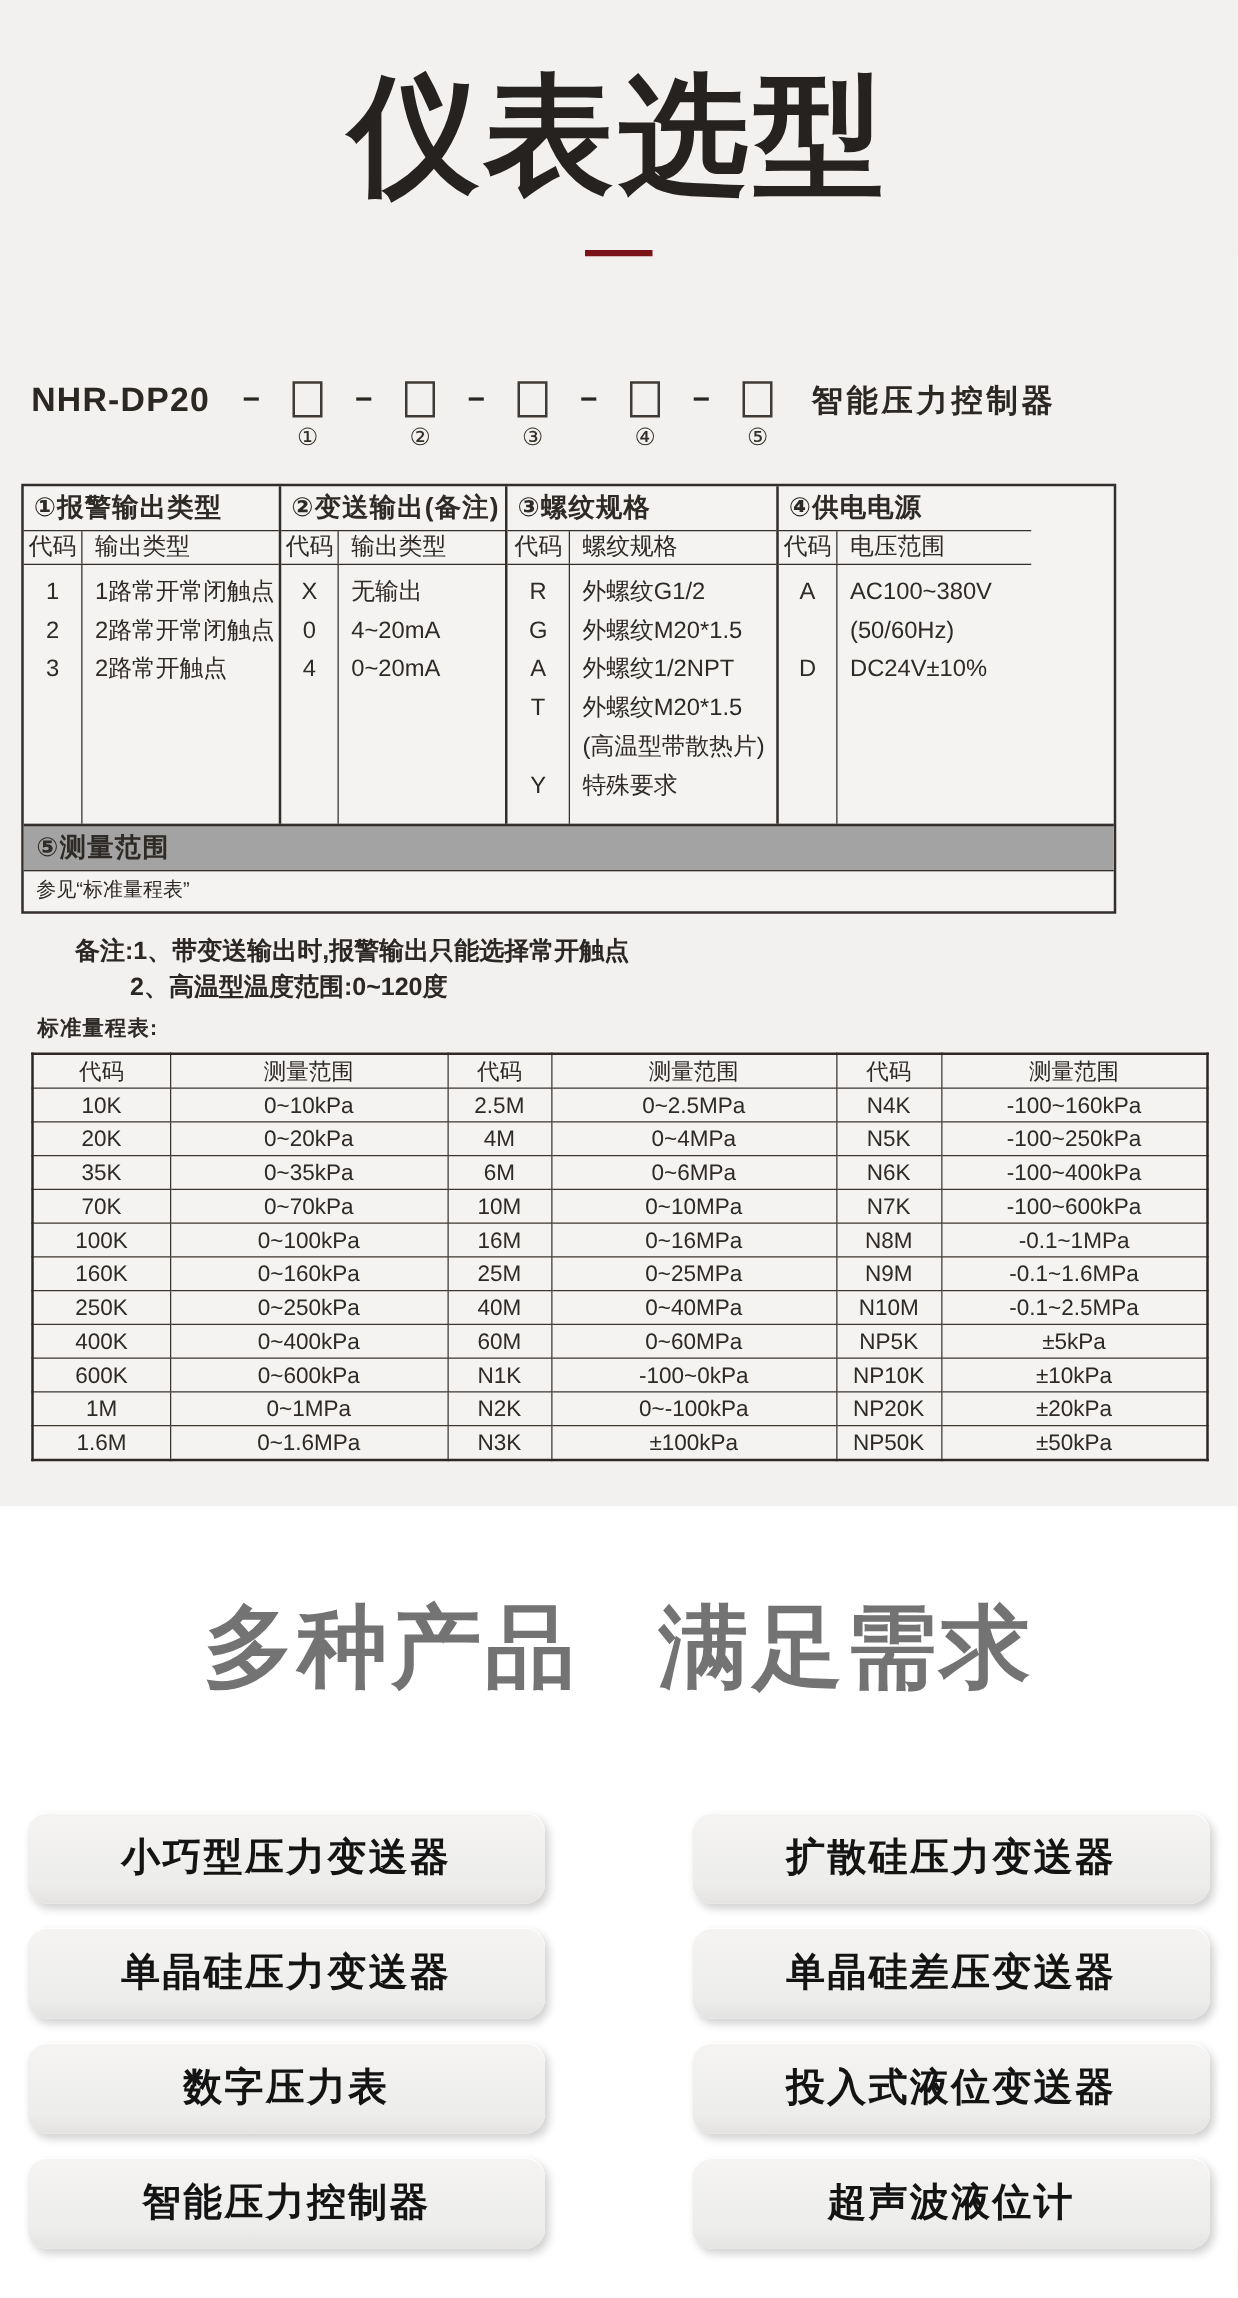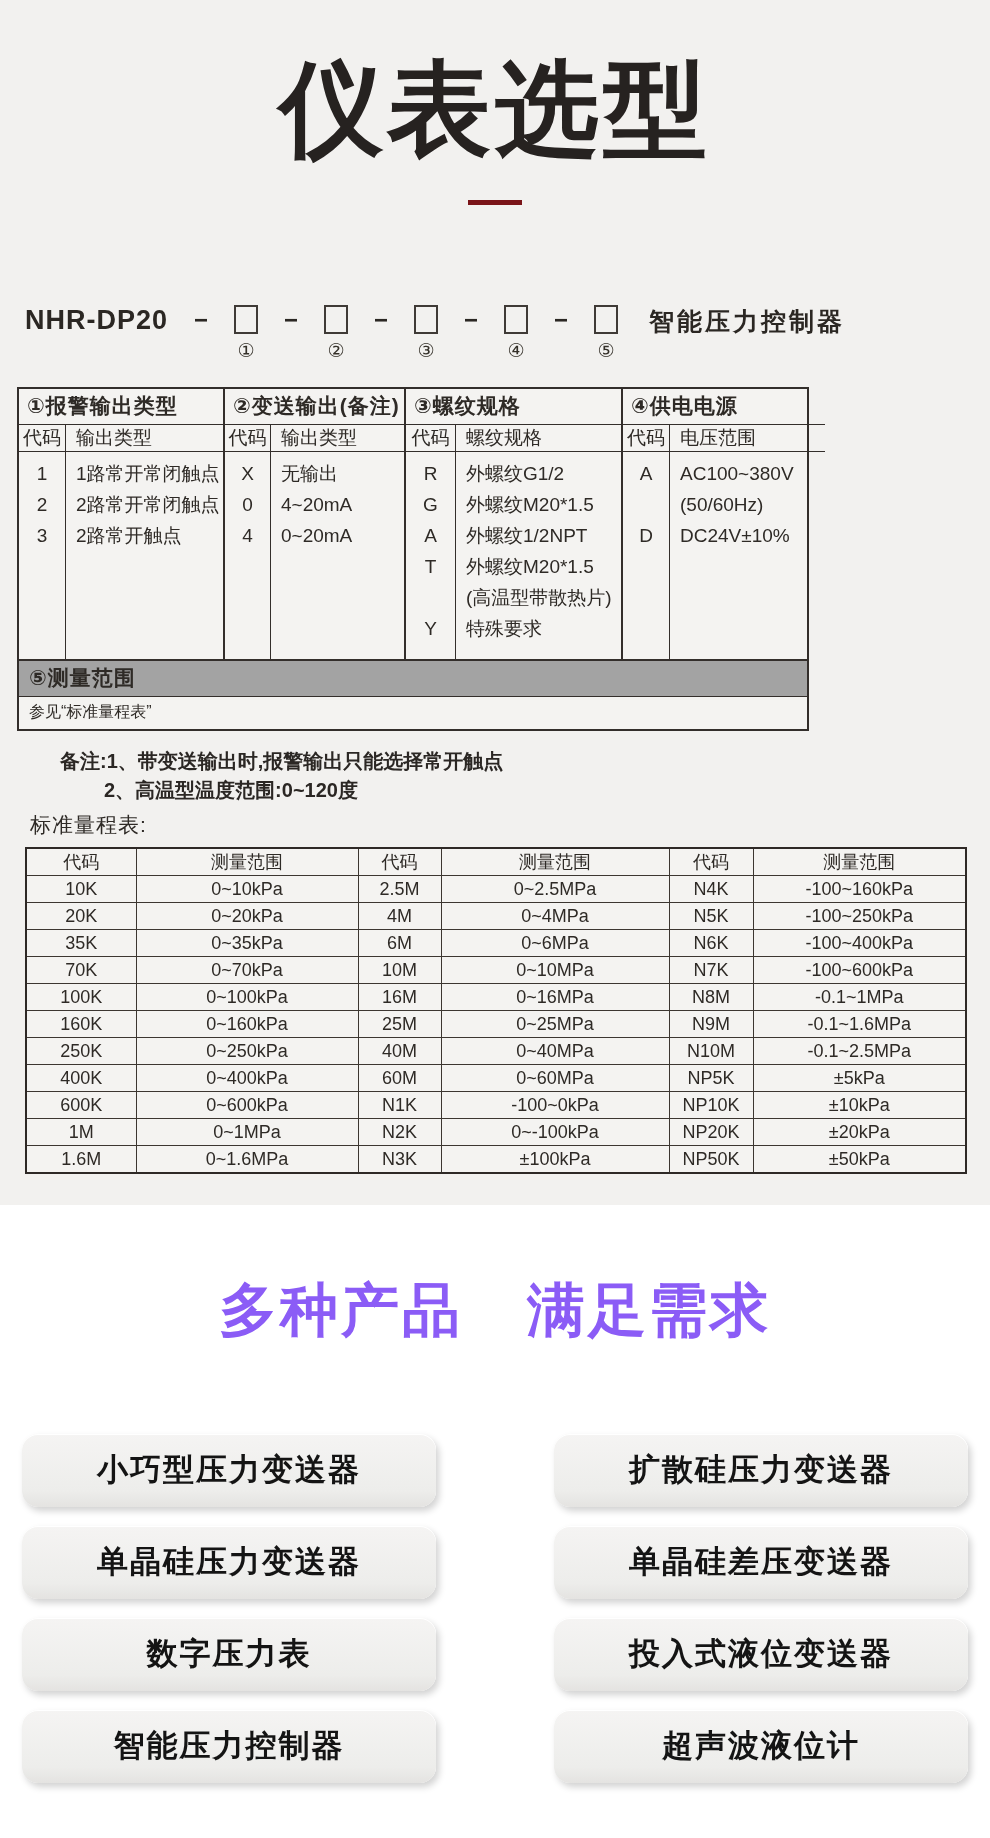--- a/index.html
+++ b/index.html
@@ -38,21 +38,21 @@
   }
   .model-prefix { font-size:27px; line-height:30px; letter-spacing:1px; }
   .model-sep { font-size:24px; line-height:30px; margin:0 11px; }
   .model-slot { display:flex; flex-direction:column; align-items:center; }
   .model-box { width:24px; height:29px; border:2px solid #3f3a36; background:transparent; }
   .model-marker { margin-top:7px; font-size:19px; font-weight:400; color:#343029; line-height:20px; }
   .model-suffix { font-size:25px; line-height:32px; margin-left:16px; letter-spacing:3px; }
 
   
   .sel-table {
-    width:792px;
+    width:876px;
     margin:26px 0 0 17px;
     border:2px solid #332e2b;
     background:#f4f3f1;
   }
   .sel-groups { display:grid; grid-template-columns:206px 181px 217px 202px; }
   .sel-group { border-right:2px solid #332e2b; }
   .sel-group:last-child { border-right:none; }
   .g-title {
     padding:3px 6px 4px 8px;
     font-size:21px;
@@ -77,21 +77,21 @@
     padding:3px 10px 4px;
     font-size:21px;
     font-weight:700;
     letter-spacing:1px;
   }
   .range-value { padding:5px 10px 6px; font-size:16px; }
 
   
   .notes { margin:16px 16px 0 60px; font-size:20px; font-weight:700; color:#2b2724; line-height:29px; }
   .note-2 { padding-left:44px; }
-  .rt-label { margin:6px 0 0 30px; font-size:21px; font-weight:400; letter-spacing:1px; }
+  .rt-label { margin:6px 0 0 30px; font-size:17px; font-weight:700; letter-spacing:1px; }
 
   
   table.rt {
     width:940px;
     margin:8px 0 0 25px;
     border-collapse:collapse;
     border:2px solid #2e2926;
     table-layout:fixed;
     font-size:18px;
     background:#f4f3f1;
@@ -103,24 +103,24 @@
     font-weight:400;
     padding:1px 4px;
     white-space:nowrap;
   }
 
   
   .bottom-section { width:990px; background:#ffffff; }
   .products-title {
     padding-top:72px;
     text-align:center;
-    font-size:58px;
+    font-size:72px;
     font-weight:900;
     letter-spacing:3px;
-    color:#8b5cf6;
+    color:#737373;
     line-height:1.15;
     white-space:nowrap;
   }
   .products-title .gap { display:inline-block; width:64px; }
   .products-grid {
     width:946px;
     margin:90px auto 0;
     display:grid;
     grid-template-columns:414px 414px;
     column-gap:118px;

